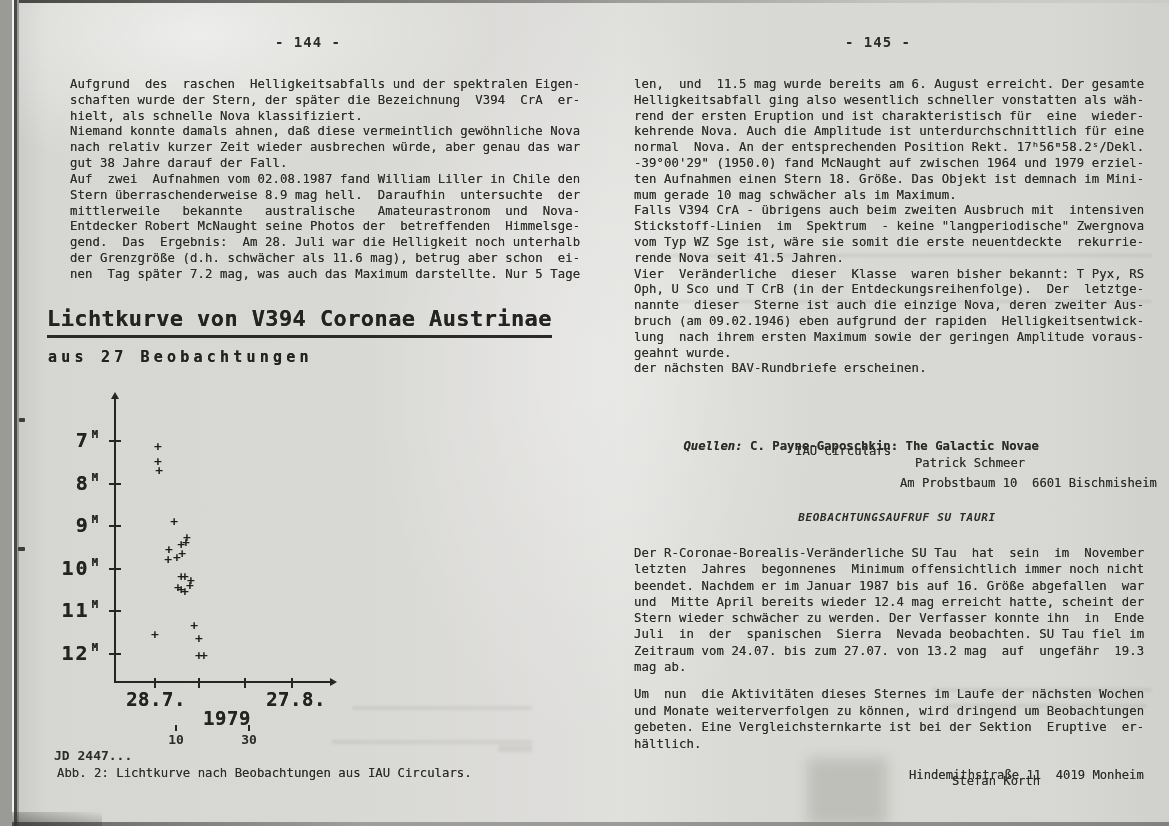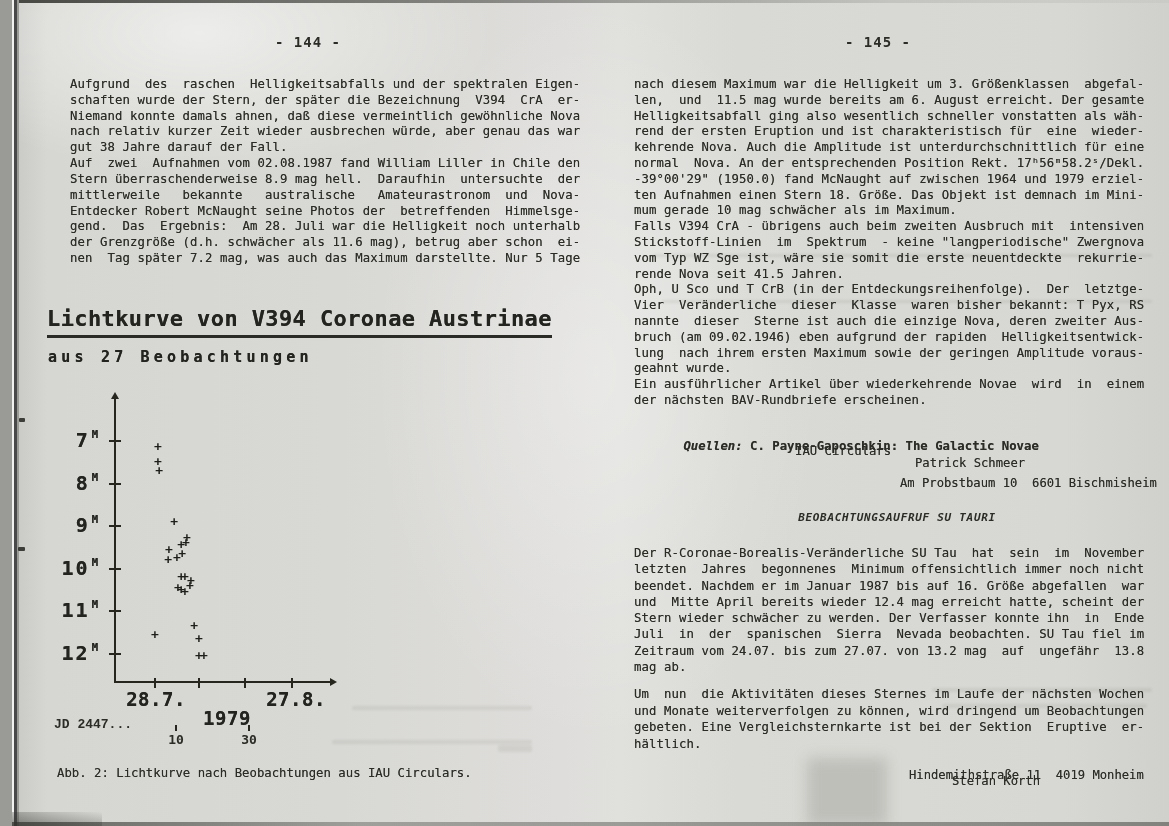--- a/index.html
+++ b/index.html
@@ -83,20 +83,21 @@
   <div class="ghost" style="left:930px; top:704px; width:205px; height:4px;"></div>
   <div class="ghost" style="left:640px; top:254px; width:500px; height:3px;"></div>
   <div class="ghost" style="left:650px; top:300px; width:490px; height:3px;"></div>
 
   <div>
     <div class="abs pageno" style="left:241px; top:34px;">- 144 -</div>
 
     <div class="abs lines body-lines" style="left:58px; top:77px; width:515px;">
         <div class="tl">Aufgrund  des  raschen  Helligkeitsabfalls und der spektralen Eigen-</div>
         <div class="tl">schaften wurde der Stern, der später die Bezeichnung  V394  CrA  er-</div>
+        <div class="tl">hielt, als schnelle Nova klassifiziert.</div>
         <div class="tl">Niemand konnte damals ahnen, daß diese vermeintlich gewöhnliche Nova</div>
         <div class="tl">nach relativ kurzer Zeit wieder ausbrechen würde, aber genau das war</div>
         <div class="tl">gut 38 Jahre darauf der Fall.</div>
         <div class="tl">Auf  zwei  Aufnahmen vom 02.08.1987 fand William Liller in Chile den</div>
         <div class="tl">Stern überraschenderweise 8.9 mag hell.  Daraufhin  untersuchte  der</div>
         <div class="tl">mittlerweile   bekannte   australische   Amateurastronom  und  Nova-</div>
         <div class="tl">Entdecker Robert McNaught seine Photos der  betreffenden  Himmelsge-</div>
         <div class="tl">gend.  Das  Ergebnis:  Am 28. Juli war die Helligkeit noch unterhalb</div>
         <div class="tl">der Grenzgröße (d.h. schwächer als 11.6 mag), betrug aber schon  ei-</div>
         <div class="tl">nen  Tag später 7.2 mag, was auch das Maximum darstellte. Nur 5 Tage</div>
@@ -152,70 +153,68 @@
         <div class="pt" style="left: 167.822px; top: 536.24px; position: absolute;">+</div>
         <div class="pt" style="left: 168.822px; top: 531.24px; position: absolute;">+</div>
         <div class="pt" style="left: 172.025px; top: 578.84px; position: absolute;">+</div>
         <div class="pt" style="left: 173.025px; top: 573.84px; position: absolute;">+</div>
         <div class="pt" style="left: 176.228px; top: 619.31px; position: absolute;">+</div>
         <div class="pt" style="left: 180.898px; top: 632.09px; position: absolute;">+</div>
         <div class="pt" style="left: 180.898px; top: 649.13px; position: absolute;">+</div>
         <div class="pt" style="left: 186.035px; top: 649.13px; position: absolute;">+</div>
       </div>
 
-    <div class="abs jd-prefix" style="left:42px; top:717px;font-family:Liberation Mono, monospace;">JD 2447...</div>
+    <div class="abs jd-prefix" style="left:42px; top:748px;">JD 2447...</div>
 
     <div class="abs caption" style="left:45px; top:766px;">Abb. 2: Lichtkurve nach Beobachtungen aus IAU Circulars.</div>
   </div>
 
   <div>
     <div class="abs pageno" style="left:811px; top:34px;">- 145 -</div>
 
     <div class="abs lines body-lines" style="left:622px; top:77px; width:520px; line-height:15.8px;">
-        <div class="tl">nach diesem Maximum war die Helligkeit um 3. Größenklassen  abgefal-</div>
         <div class="tl">len,  und  11.5 mag wurde bereits am 6. August erreicht. Der gesamte</div>
         <div class="tl">Helligkeitsabfall ging also wesentlich schneller vonstatten als wäh-</div>
         <div class="tl">rend der ersten Eruption und ist charakteristisch für  eine  wieder-</div>
         <div class="tl">kehrende Nova. Auch die Amplitude ist unterdurchschnittlich für eine</div>
         <div class="tl">normal  Nova. An der entsprechenden Position Rekt. 17ʰ56ᵐ58.2ˢ/Dekl.</div>
         <div class="tl">-39°00'29" (1950.0) fand McNaught auf zwischen 1964 und 1979 erziel-</div>
         <div class="tl">ten Aufnahmen einen Stern 18. Größe. Das Objekt ist demnach im Mini-</div>
         <div class="tl">mum gerade 10 mag schwächer als im Maximum.</div>
         <div class="tl">Falls V394 CrA - übrigens auch beim zweiten Ausbruch mit  intensiven</div>
         <div class="tl">Stickstoff-Linien  im  Spektrum  - keine "langperiodische" Zwergnova</div>
         <div class="tl">vom Typ WZ Sge ist, wäre sie somit die erste neuentdeckte  rekurrie-</div>
         <div class="tl">rende Nova seit 41.5 Jahren.</div>
+        <div class="tl">Vier  Veränderliche  dieser  Klasse  waren bisher bekannt: T Pyx, RS</div>
         <div class="tl">Oph, U Sco und T CrB (in der Entdeckungsreihenfolge).  Der  letztge-</div>
-        <div class="tl">Vier  Veränderliche  dieser  Klasse  waren bisher bekannt: T Pyx, RS</div>
         <div class="tl">nannte  dieser  Sterne ist auch die einzige Nova, deren zweiter Aus-</div>
         <div class="tl">bruch (am 09.02.1946) eben aufgrund der rapiden  Helligkeitsentwick-</div>
         <div class="tl">lung  nach ihrem ersten Maximum sowie der geringen Amplitude voraus-</div>
         <div class="tl">geahnt wurde.</div>
-        <div class="tl">Ein ausführlicher Artikel über wiederkehrende Novae  wird  in  einem</div>
         <div class="tl">der nächsten BAV-Rundbriefe erscheinen.</div>
       </div>
 
     <div class="abs srcline" style="left:627px; top:425px;font-weight:bold;">
       <span class="ital">Quellen:</span><span> C. Payne-Gaposchkin: The Galactic Novae</span>
     </div>
     <div class="abs srcline" style="left:783px; top:444px;">IAU Circulars</div>
 
     <div class="abs addr" style="left:903px; top:456px;">Patrick Schmeer</div>
     <div class="abs addr" style="left:888px; top:476px;">Am Probstbaum 10  6601 Bischmisheim</div>
 
     <div class="abs sec-head" style="left:735px; top:511px;">BEOBACHTUNGSAUFRUF SU TAURI</div>
 
     <div class="abs lines body-lines" style="left:622px; top:545px; width:520px; line-height:16.3px;">
         <div class="tl">Der R-Coronae-Borealis-Veränderliche SU Tau  hat  sein  im  November</div>
         <div class="tl">letzten  Jahres  begonnenes  Minimum offensichtlich immer noch nicht</div>
         <div class="tl">beendet. Nachdem er im Januar 1987 bis auf 16. Größe abgefallen  war</div>
         <div class="tl">und  Mitte April bereits wieder 12.4 mag erreicht hatte, scheint der</div>
         <div class="tl">Stern wieder schwächer zu werden. Der Verfasser konnte ihn  in  Ende</div>
         <div class="tl">Juli  in  der  spanischen  Sierra  Nevada beobachten. SU Tau fiel im</div>
-        <div class="tl">Zeitraum vom 24.07. bis zum 27.07. von 13.2 mag  auf  ungefähr  13.8</div>
+        <div class="tl">Zeitraum vom 24.07. bis zum 27.07. von 13.2 mag  auf  ungefähr  19.3</div>
         <div class="tl">mag ab.</div>
       </div>
 
     <div class="abs lines body-lines" style="left:622px; top:686px; width:520px; line-height:16.6px;">
         <div class="tl">Um  nun  die Aktivitäten dieses Sternes im Laufe der nächsten Wochen</div>
         <div class="tl">und Monate weiterverfolgen zu können, wird dringend um Beobachtungen</div>
         <div class="tl">gebeten. Eine Vergleichsternkarte ist bei der Sektion  Eruptive  er-</div>
         <div class="tl">hältlich.</div>
       </div>
 

